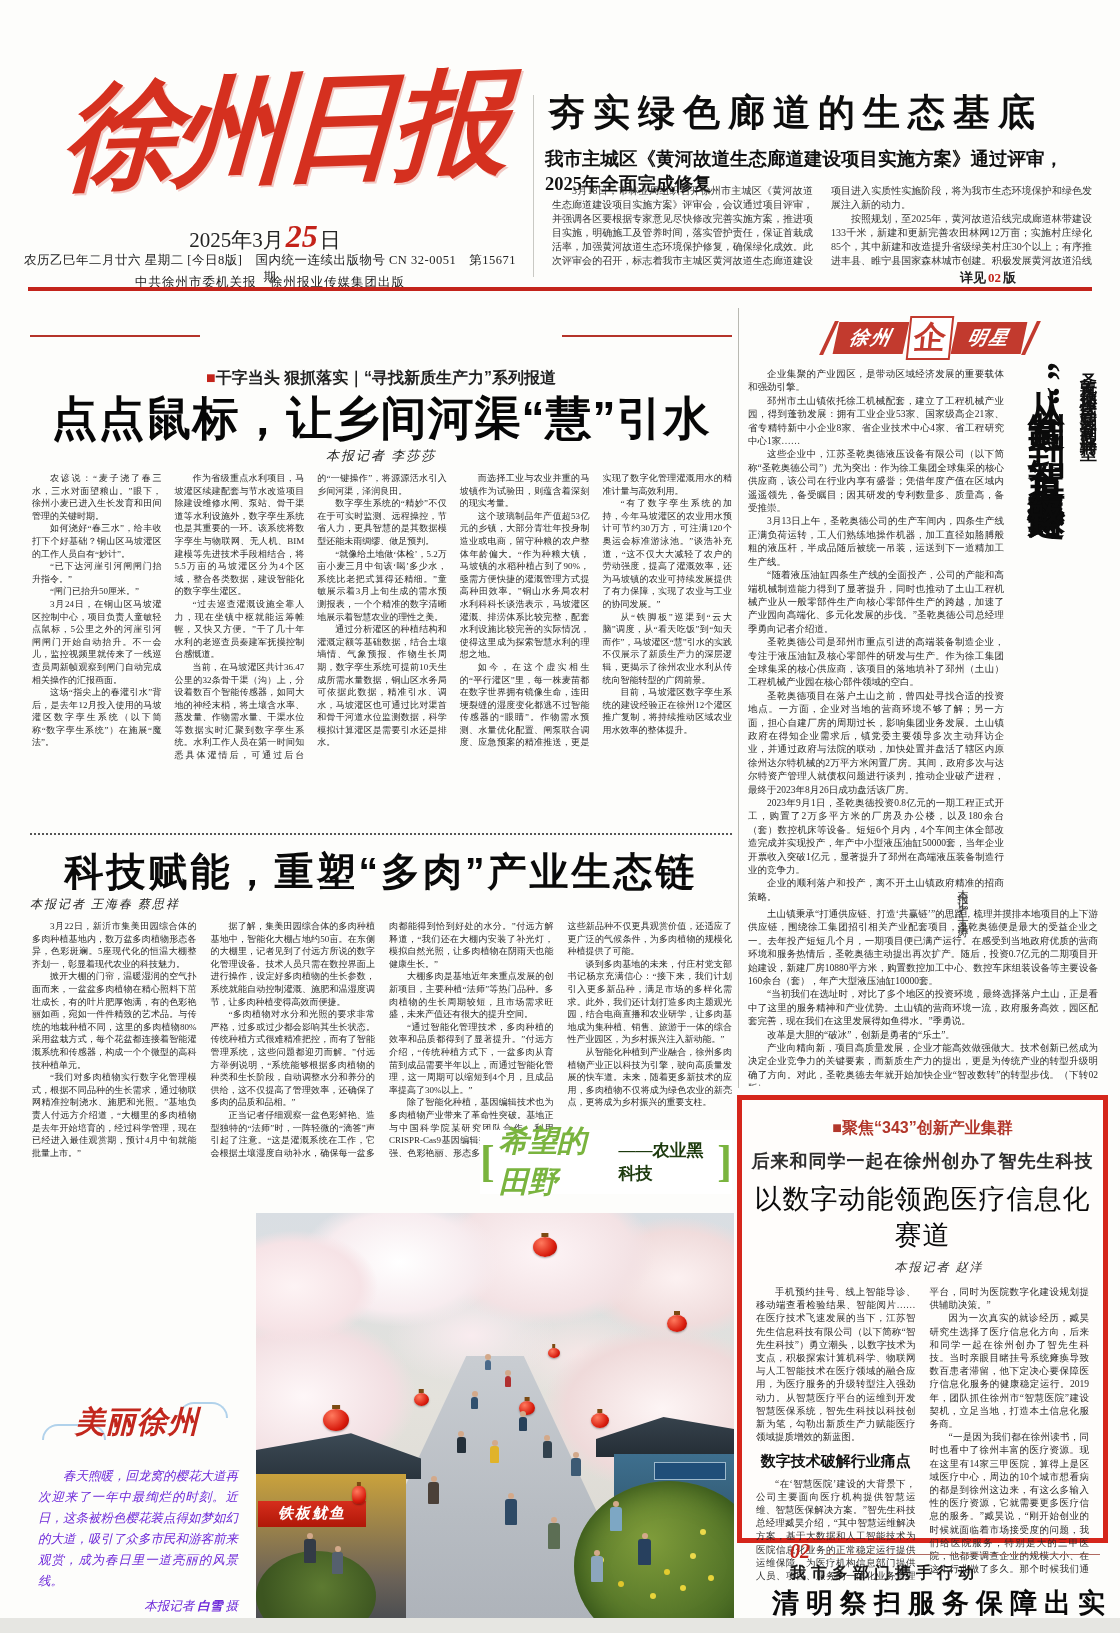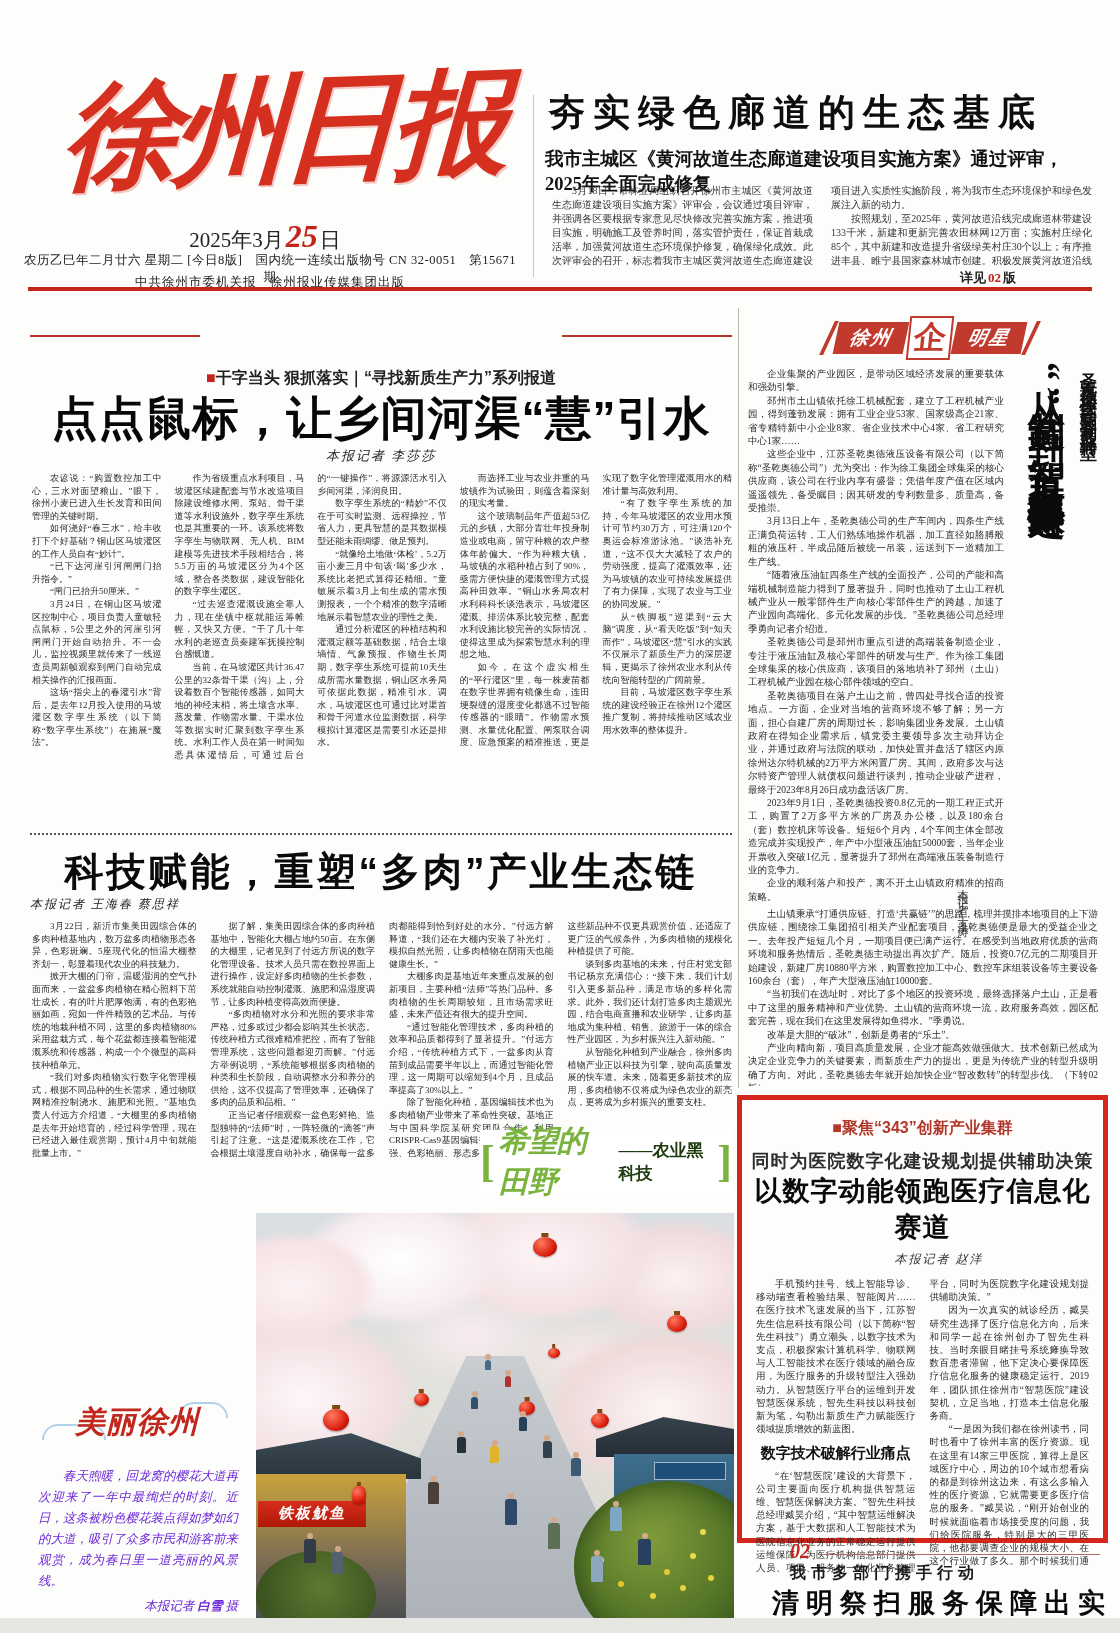--- a/index.html
+++ b/index.html
@@ -63,21 +63,21 @@
   .v-sub{display:block;font-size:17px;font-weight:bold;color:#111;letter-spacing:5px;margin-left:10px;}
   .v-head{display:block;font-size:37px;font-weight:900;color:#0b0b0b;letter-spacing:2px;line-height:1.15;}
   .ent-byline{left:955px;top:880px;writing-mode:vertical-rl;font-size:11px;color:#333;letter-spacing:5px;height:130px;}
   .ent-text2{left:748px;top:908px;width:350px;height:178px;font-size:9.5px;line-height:13.4px;color:#2a2a2a;overflow:hidden;}
   
   .redbox{left:737px;top:1095px;width:371px;height:448px;border:5px solid #d5261b;background:#fffdfb;box-sizing:border-box;}
   .mt-kicker{margin-top:18px;text-align:center;font-size:16px;font-weight:bold;color:#b2372b;
       font-family:"Liberation Sans","DejaVu Sans",sans-serif;}
   .mt-deck{margin-top:10px;text-align:center;font-size:18px;font-weight:bold;color:#2e2e2e;letter-spacing:1px;
       font-family:"Liberation Sans","DejaVu Sans",sans-serif;}
-  .mt-head{text-align:center;font-size:27px;font-weight:700;color:#090909;letter-spacing:1px;}
+  .mt-head{margin-top:8px;text-align:center;font-size:27px;font-weight:400;color:#090909;letter-spacing:1px;}
   .mt-by{margin-top:6px;text-align:center;font-size:12px;font-style:italic;color:#333;letter-spacing:2px;padding-left:33px;}
   .mt-body{margin:10px 14px 0 14px;height:300px;column-count:2;column-gap:14px;
       font-size:9.5px;line-height:13.2px;color:#2a2a2a;overflow:hidden;}
   .mt-sub{margin:10px 0;text-indent:0;text-align:center;font-size:15px;font-weight:bold;color:#111;
       font-family:"Liberation Sans","DejaVu Sans",sans-serif;}
   
   .pg-num{left:790px;top:1540px;font-size:20px;font-weight:bold;color:#c3241b;font-style:italic;}
   .pg-line{left:824px;top:1554px;width:276px;height:1px;background:#b06a60;}
   .bt-kicker{left:790px;top:1563px;font-size:16px;font-weight:bold;color:#1a1a1a;letter-spacing:5px;
       font-family:"Liberation Sans","DejaVu Sans",sans-serif;}
@@ -158,21 +158,21 @@
   <div class="abs banner-wrap">
     <div class="banner-line-l"></div>
     <div class="banner-line-r"></div>
   </div>
   <div class="abs kicker1 hei">
     <span class="sq">■</span><span>干字当头 狠抓落实｜“寻找新质生产力”系列报道</span>
   </div>
   <div class="abs lead-head hei">点点鼠标，让乡间河渠“慧”引水</div>
   <div class="abs lead-by">本报记者 李莎莎</div>
   <div class="abs lead-body just">
-      <p>农谚说：“购置数控加工中心，三水对面望粮山。”眼下，徐州小麦已进入生长发育和田间管理的关键时期。</p>
+      <p>农谚说：“麦子浇了春三水，三水对面望粮山。”眼下，徐州小麦已进入生长发育和田间管理的关键时期。</p>
       <p>如何浇好“春三水”，给丰收打下个好基础？铜山区马坡灌区的工作人员自有“妙计”。</p>
       <p>“已下达河崖引河闸闸门抬升指令。”</p>
       <p>“闸门已抬升50厘米。”</p>
       <p>3月24日，在铜山区马坡灌区控制中心，项目负责人童敏轻点鼠标，5公里之外的河崖引河闸闸门开始自动抬升。不一会儿，监控视频里就传来了一线巡查员周新帧观察到闸门自动完成相关操作的汇报画面。</p>
       <p>这场“指尖上的春灌引水”背后，是去年12月投入使用的马坡灌区数字孪生系统（以下简称“数字孪生系统”）在施展“魔法”。</p>
       <p>作为省级重点水利项目，马坡灌区续建配套与节水改造项目除建设维修水闸、泵站、骨干渠道等水利设施外，数字孪生系统也是其重要的一环。该系统将数字孪生与物联网、无人机、BIM建模等先进技术手段相结合，将5.5万亩的马坡灌区分为4个区域，整合各类数据，建设智能化的数字孪生灌区。</p>
       <p>“过去巡查灌溉设施全靠人力，现在坐镇中枢就能运筹帷幄，又快又方便。”干了几十年水利的老巡查员秦建军抚摸控制台感慨道。</p>
       <p>当前，在马坡灌区共计36.47公里的32条骨干渠（沟）上，分设着数百个智能传感器，如同大地的神经末梢，将土壤含水率、蒸发量、作物需水量、干渠水位等数据实时汇聚到数字孪生系统。水利工作人员在第一时间知悉具体灌情后，可通过后台的“一键操作”，将源源活水引入乡间河渠，泽润良田。</p>
       <p>数字孪生系统的“精妙”不仅在于可实时监测、远程操控，节省人力，更具智慧的是其数据模型还能未雨绸缪、做足预判。</p>
       <p>“就像给土地做‘体检’，5.2万亩小麦三月中旬该‘喝’多少水，系统比老把式算得还精细。”童敏展示着3月上旬生成的需水预测报表，一个个精准的数字清晰地展示着智慧农业的理性之美。</p>
@@ -233,21 +233,21 @@
   <div class="abs ent-byline">本报记者 于洪涛</div>
   <div class="abs ent-text2 just">
       <p>土山镇秉承“打通供应链、打造‘共赢链’”的思路，梳理并摸排本地项目的上下游供应链，围绕徐工集团招引相关产业配套项目，圣乾奥德便是最大的受益企业之一。去年投产短短几个月，一期项目便已满产运行。在感受到当地政府优质的营商环境和服务热情后，圣乾奥德主动提出再次扩产。随后，投资0.7亿元的二期项目开始建设，新建厂房10880平方米，购置数控加工中心、数控车床组装设备等主要设备160余台（套），年产大型液压油缸10000套。</p>
       <p>“当初我们在选址时，对比了多个地区的投资环境，最终选择落户土山，正是看中了这里的服务精神和产业优势。土山镇的营商环境一流，政府服务高效，园区配套完善，现在我们在这里发展得如鱼得水。”季勇说。</p>
       <p>改革是大胆的“破冰”，创新是勇者的“乐土”。</p>
       <p>产业向精向新，项目高质量发展，企业才能高效做强做大。技术创新已然成为决定企业竞争力的关键要素，而新质生产力的提出，更是为传统产业的转型升级明确了方向。对此，圣乾奥德去年就开始加快企业“智改数转”的转型步伐。（下转02版）</p>
     </div>
 
   <div class="abs redbox">
     <div class="mt-kicker">■聚焦“343”创新产业集群</div>
-    <div class="mt-deck">同时为医院数字化建设规划提供辅助决策</div>
+    <div class="mt-deck">后来和同学一起在徐州创办了智先生科技</div>
     <div class="mt-head">以数字动能领跑医疗信息化赛道</div>
     <div class="mt-by">本报记者 赵洋</div>
     <div class="mt-body just">
       <div>
           <p>手机预约挂号、线上智能导诊、移动端查看检验结果、智能阅片……在医疗技术飞速发展的当下，江苏智先生信息科技有限公司（以下简称“智先生科技”）勇立潮头，以数字技术为支点，积极探索计算机科学、物联网与人工智能技术在医疗领域的融合应用，为医疗服务的升级转型注入强劲动力。从智慧医疗平台的运维到开发智慧医保系统，智先生科技以科技创新为笔，勾勒出新质生产力赋能医疗领域提质增效的新蓝图。</p>
         </div>
       <h4 class="mt-sub">数字技术破解行业痛点</h4>
       <div>
           <p>“在‘智慧医院’建设的大背景下，公司主要面向医疗机构提供智慧运维、智慧医保解决方案。”智先生科技总经理臧昊介绍，“其中智慧运维解决方案，基于大数据和人工智能技术为医院信息化业务的正常稳定运行提供运维保障，为医疗机构信息部门提供人员、项目、服务的一体化业务管理平台，同时为医院数字化建设规划提供辅助决策。”</p>
           <p>因为一次真实的就诊经历，臧昊研究生选择了医疗信息化方向，后来和同学一起在徐州创办了智先生科技。当时亲眼目睹挂号系统瘫痪导致数百患者滞留，他下定决心要保障医疗信息化服务的健康稳定运行。2019年，团队抓住徐州市“智慧医院”建设契机，立足当地，打造本土信息化服务商。</p>

